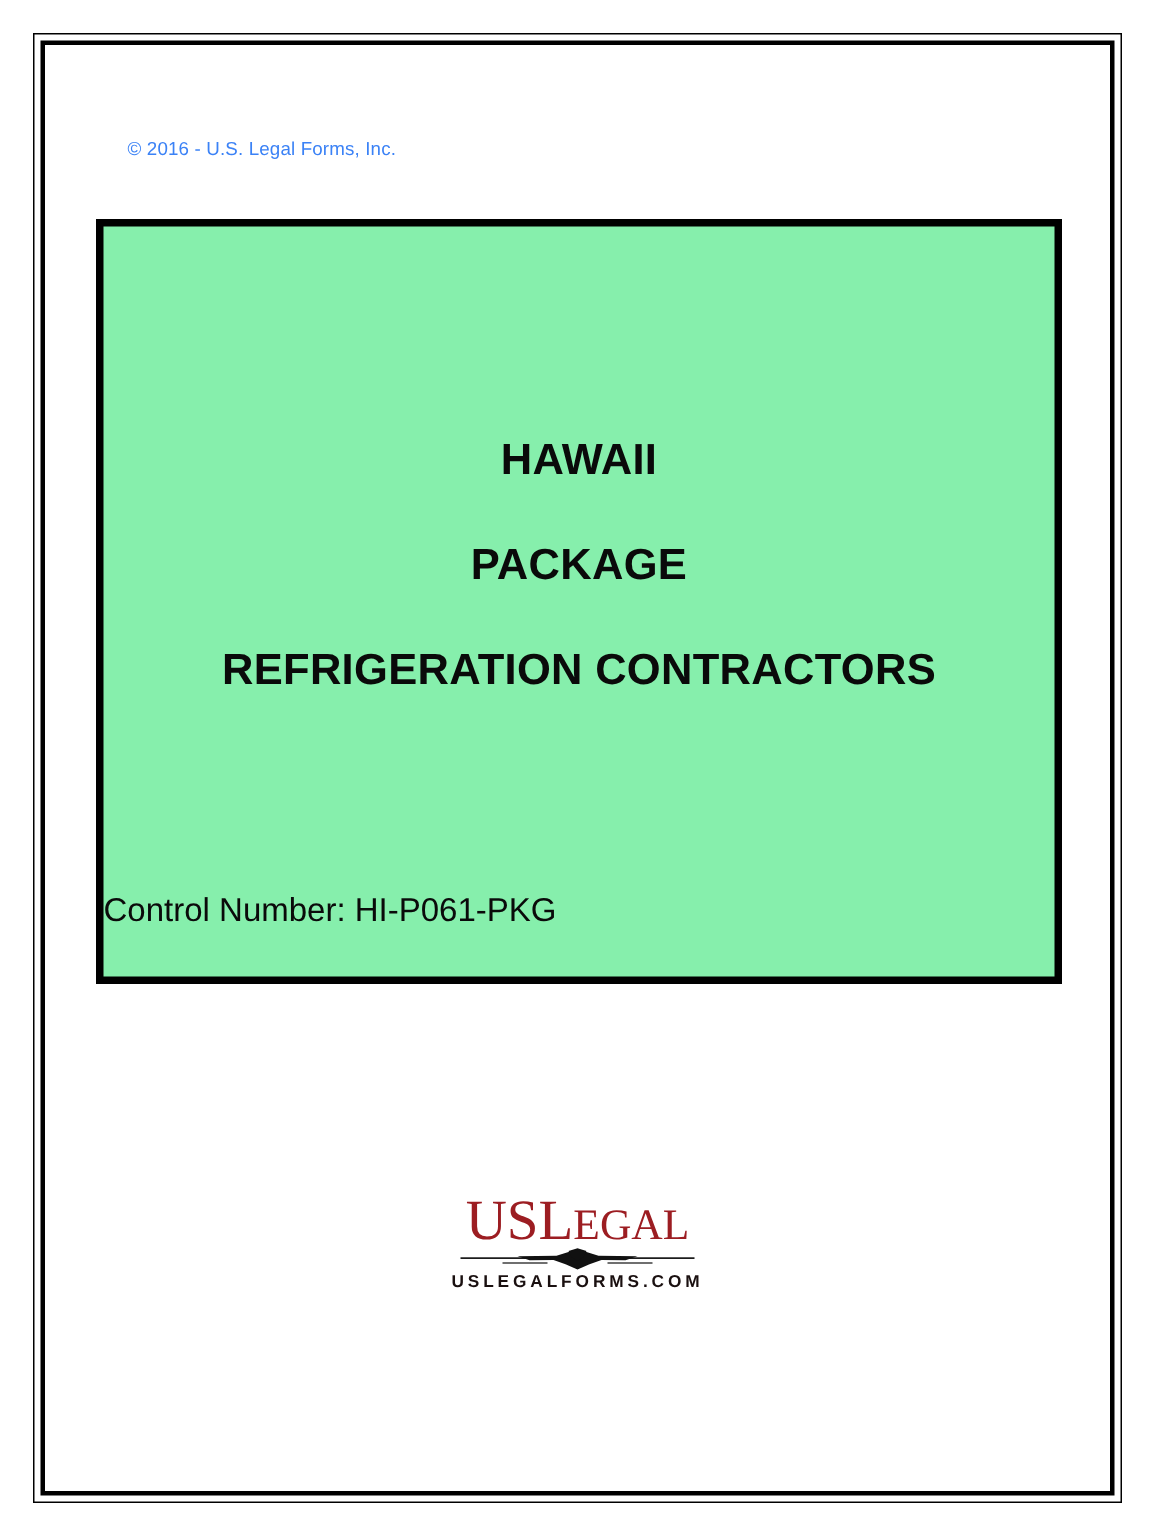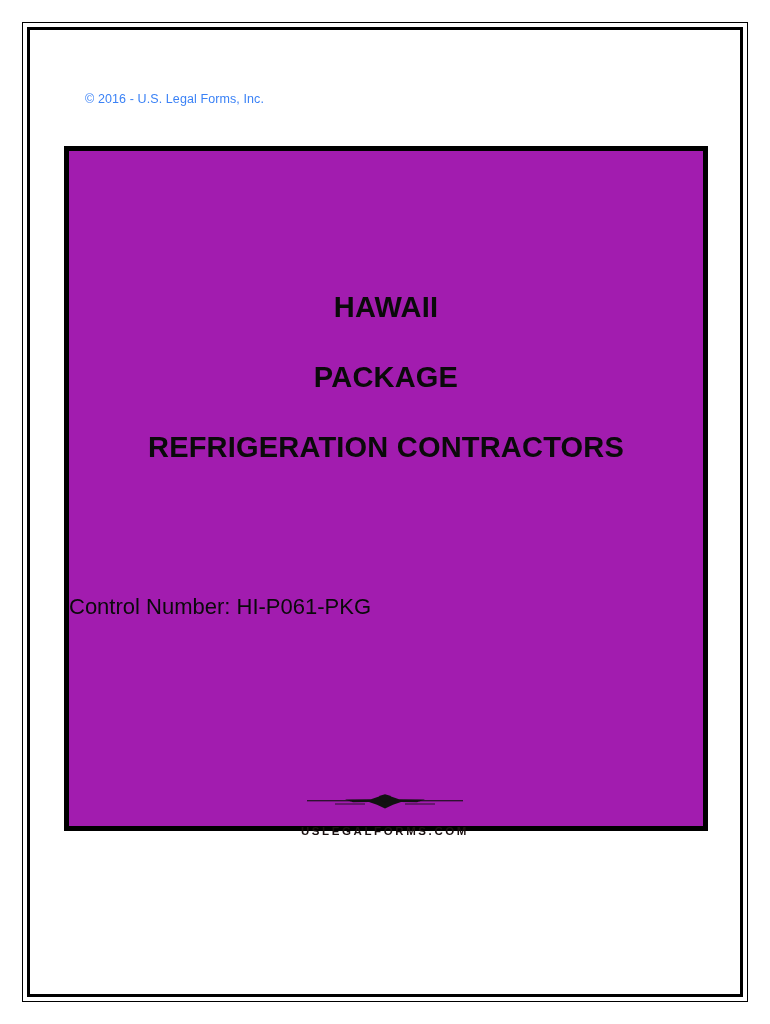--- a/index.html
+++ b/index.html
@@ -48,22 +48,22 @@
     letter-spacing: 0.1px;
     white-space: nowrap;
   }
 
   
   .content-box {
     position: absolute;
     left: 64px;
     top: 146px;
     width: 644px;
-    height: 685px;
-    background: #a21caf;
+    height: 510px;
+    background: #86efac;
     border: 5px solid #000000;
     box-sizing: border-box;
   }
 
   .title-block {
     position: absolute;
     left: 0;
     right: 0;
     top: 142px;
     text-align: center;
@@ -116,21 +116,21 @@
     font-size: 29px;
   }
   .logo-eagle {
     display: block;
     margin: -2px auto 0 auto;
     width: 160px;
     height: 18px;
   }
   .logo-domain {
     display: block;
-    margin-top: 14px;
+    margin-top: 0px;
     font-family: "Liberation Sans", sans-serif;
     font-size: 11.5px;
     font-weight: bold;
     color: #1a1010;
     letter-spacing: 2.6px;
     white-space: nowrap;
   }
 </style>
 </head>
 <body>
@@ -148,20 +148,21 @@
       <div class="title-line">HAWAII</div>
       <div class="title-line">PACKAGE</div>
       <div class="title-line">REFRIGERATION CONTRACTORS</div>
     </div>
 
     <div class="control-number">Control Number: HI-P061-PKG</div>
 
   </div>
 
   <div class="logo">
+    <span class="logo-wordmark"><span class="lg">US</span><span class="lg">L</span><span class="sm">EGAL</span></span>
 
     <svg class="logo-eagle" viewBox="0 0 160 18" aria-hidden="true">
       <rect x="2" y="7.2" width="44" height="1.1" fill="#111111"></rect>
       <rect x="114" y="7.2" width="44" height="1.1" fill="#111111"></rect>
       <path d="M40 6.5 L66 6.2 L74 3.6 L80 2.2 L86 3.6 L94 6.2 L120 6.5 L112 9.2 L96 9.0 L88 11.8 L80 15.4 L72 11.8 L64 9.0 L48 9.2 Z" fill="#111111"></path>
       <path d="M74 3.0 L80 1.2 L86 3.0 L84 7.0 L80 9.6 L76 7.0 Z" fill="#111111"></path>
       <rect x="30" y="10.6" width="30" height="0.8" fill="#111111"></rect>
       <rect x="100" y="10.6" width="30" height="0.8" fill="#111111"></rect>
     </svg>
 

